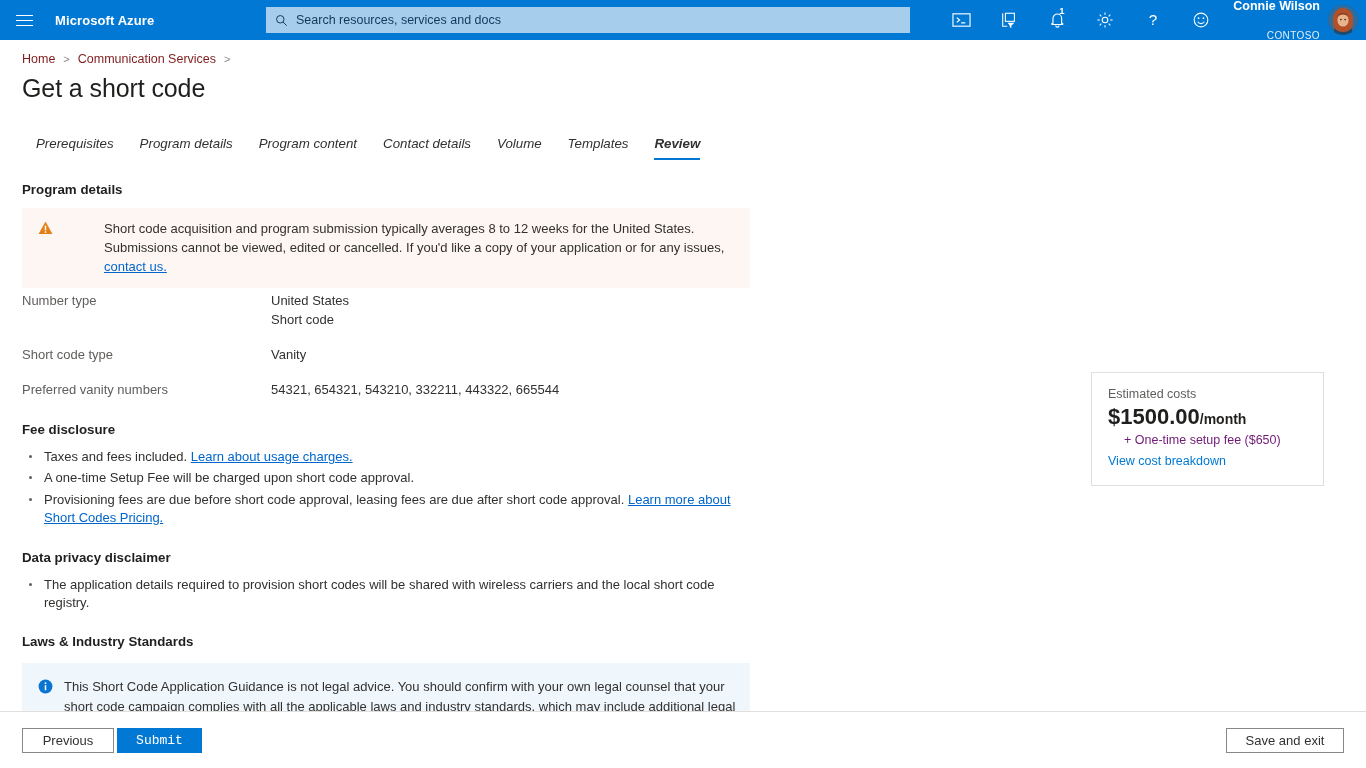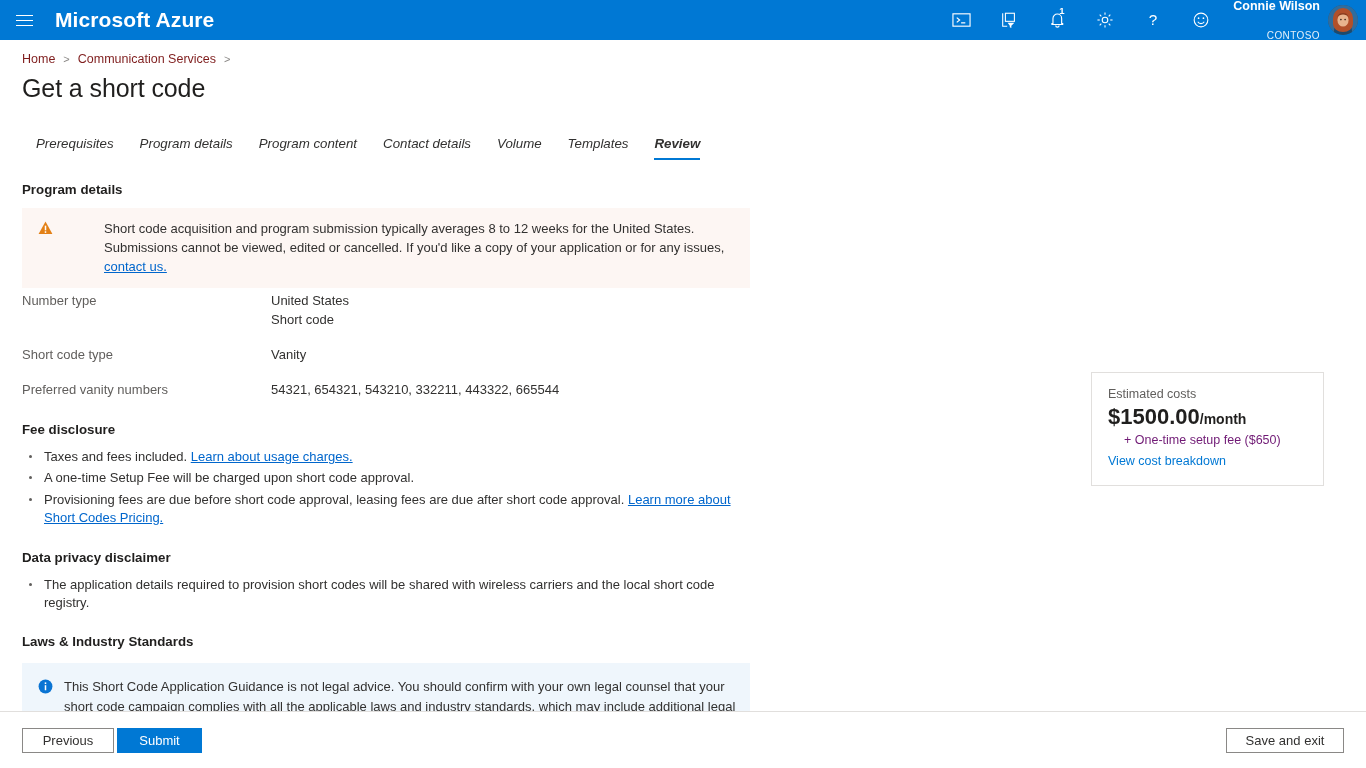--- a/index.html
+++ b/index.html
@@ -44,21 +44,21 @@
     left: 0;
     width: 17px;
     height: 1.5px;
     background: #ffffff;
   }
   .hamburger span::before { top: 0; }
   .hamburger span i { top: 5px; display: block; }
   .hamburger span::after { top: 10px; }
 
   .brand {
-    font-size: 21px;
+    font-size: 13px;
     font-weight: 600;
     letter-spacing: 0.1px;
     margin-left: 7px;
     white-space: nowrap;
   }
 
   .searchwrap {
     position: absolute;
     left: 266px;
     top: 7px;
@@ -273,38 +273,48 @@
     background: #ffffff;
     color: #323130;
     cursor: pointer;
     line-height: 23px;
     text-align: center;
   }
   .btn.primary {
     background: #0078d4;
     border-color: #0078d4;
     color: #ffffff;
+    font-family: Liberation Mono, monospace;
   }
   .btn-prev { position: absolute; left: 22px; top: 16px; }
   .btn-submit { position: absolute; left: 117px; top: 16px; min-width: 85px; }
   .btn-save { position: absolute; right: 22px; top: 16px; min-width: 118px; }
 </style>
 </head>
 <body>
 
 <div class="topbar">
 
   <div class="hamburger">
     <span>
         <i></i>
       </span>
   </div>
 
   <div class="brand">Microsoft Azure</div>
 
+  <div class="searchwrap">
+    <span class="s-icon">
+      <svg width="13" height="13" viewBox="0 0 16 16">
+        <circle cx="6.5" cy="6.5" r="4.6" fill="none" stroke="#13395a" stroke-width="1.2"></circle>
+        <line x1="9.9" y1="9.9" x2="14.4" y2="14.4" stroke="#13395a" stroke-width="1.2"></line>
+      </svg>
+    </span>
+    <input type="text" placeholder="Search resources, services and docs" style="">
+  </div>
 
   <div class="topright">
 
     <div class="ticon">
       <svg width="19" height="16" viewBox="0 0 20 16">
         <rect x="1" y="1.5" width="18" height="13" fill="none" stroke="#ffffff" stroke-width="1.2"></rect>
         <polyline points="5,5.5 8,8 5,10.5" fill="none" stroke="#ffffff" stroke-width="1.3"></polyline>
         <line x1="9.6" y1="11" x2="14" y2="11" stroke="#ffffff" stroke-width="1.3"></line>
       </svg>
     </div>

